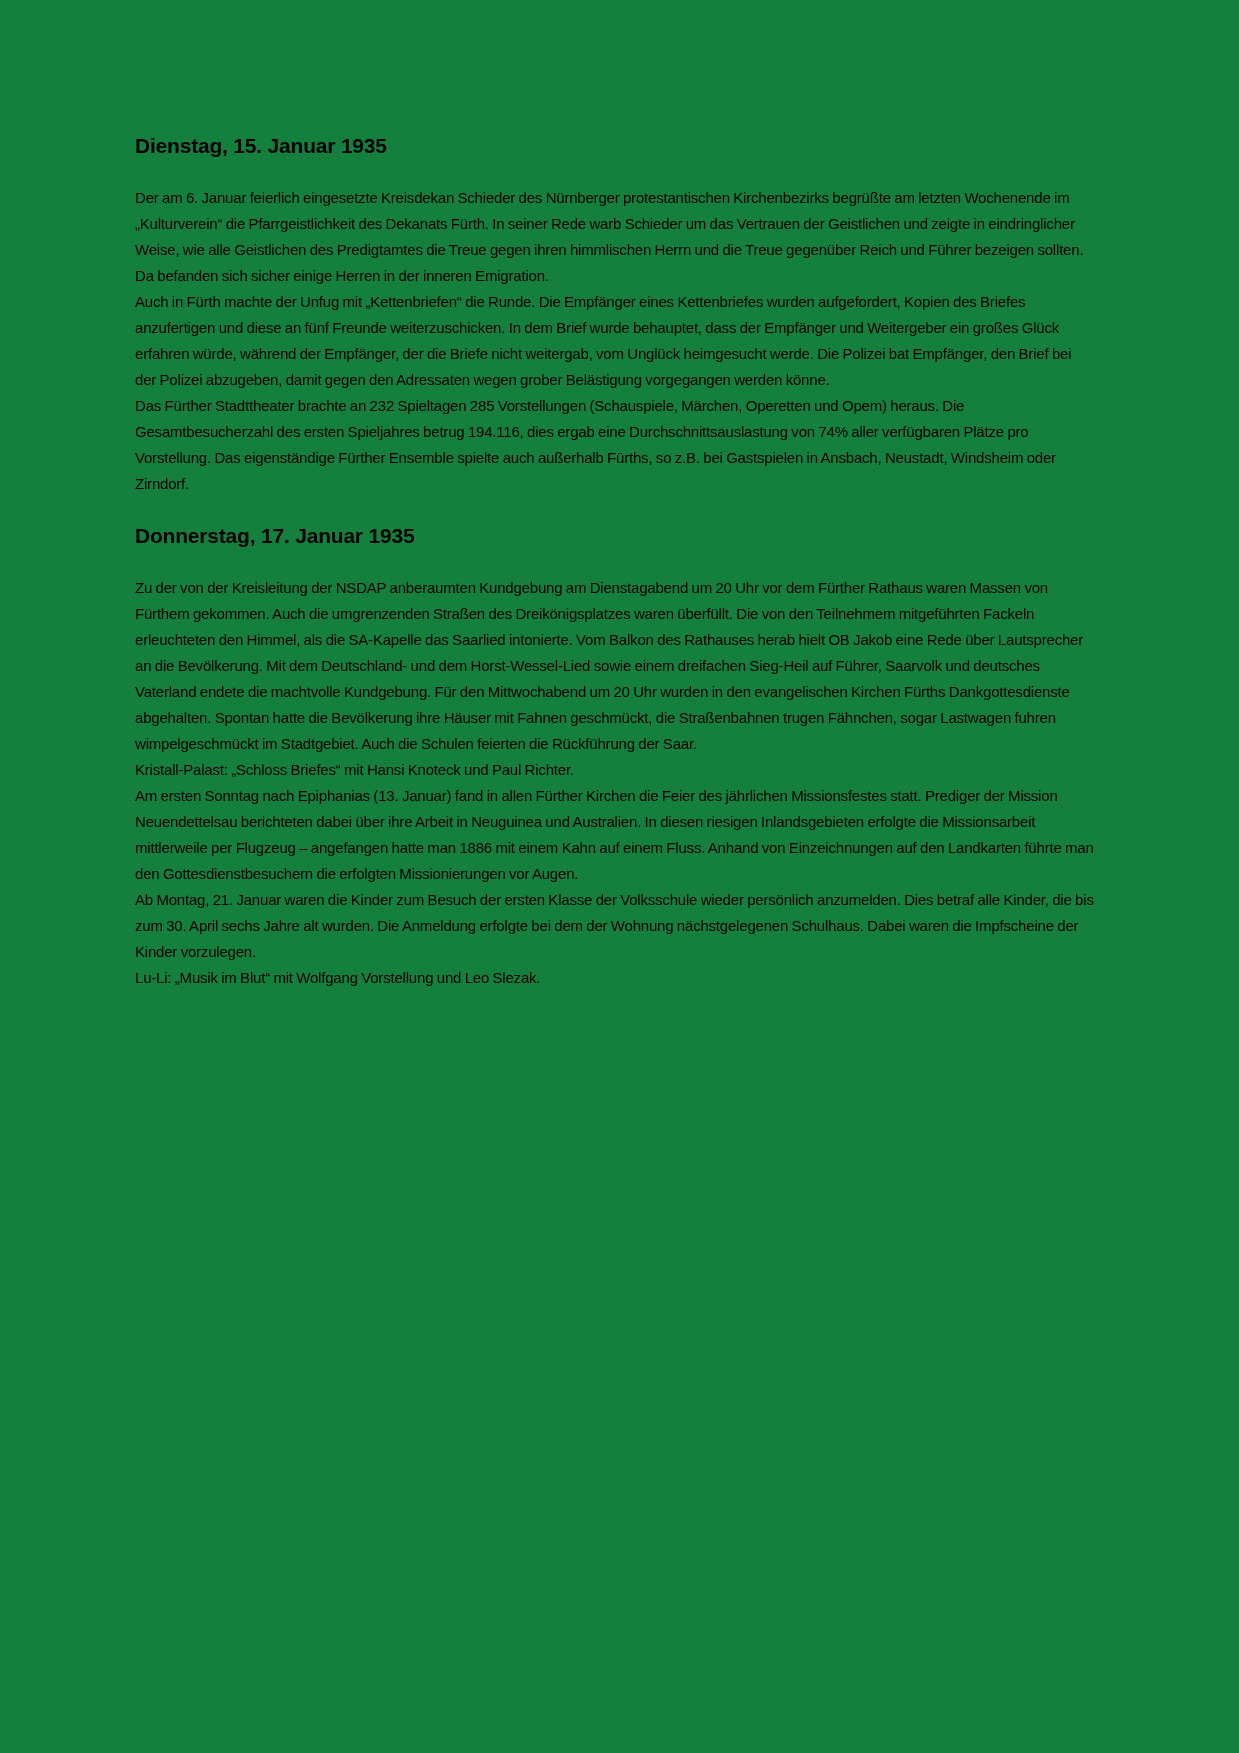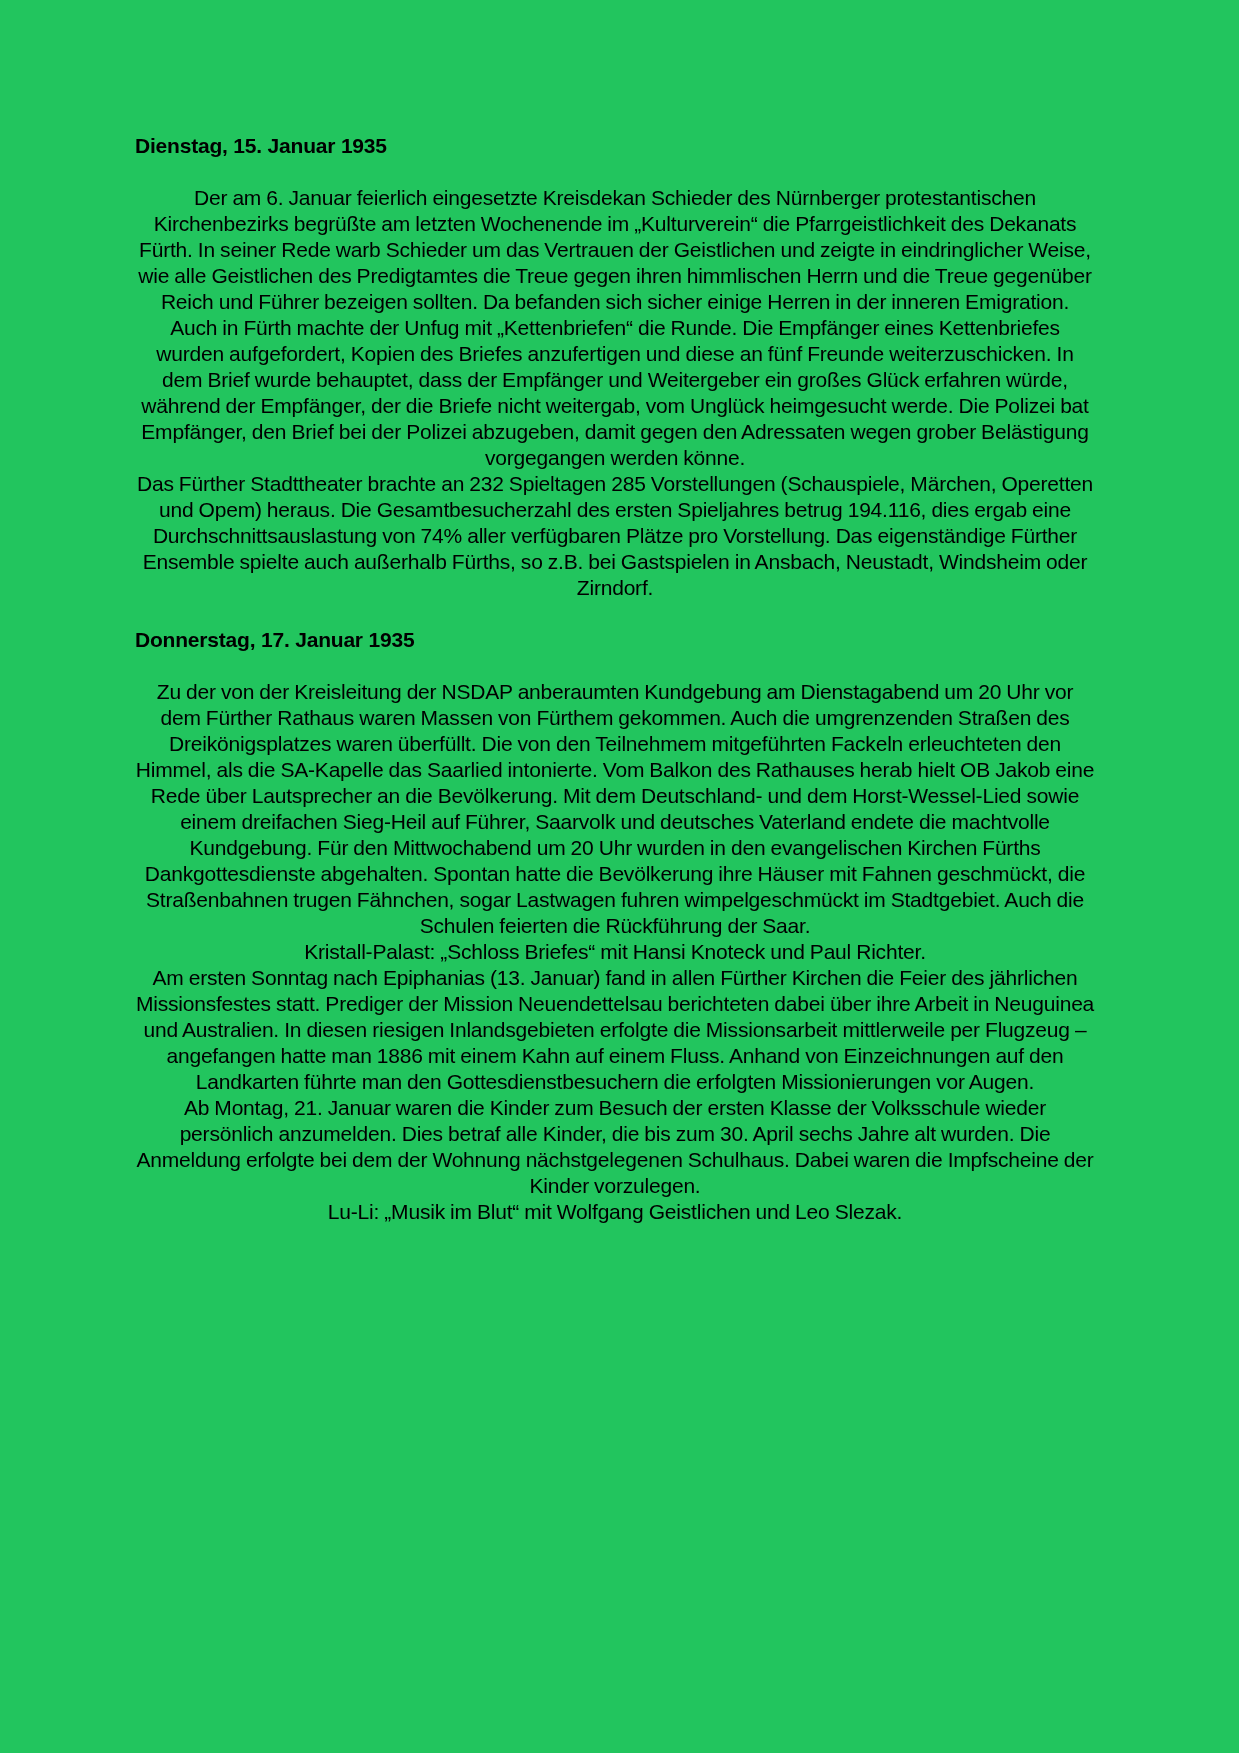--- a/index.html
+++ b/index.html
@@ -9,41 +9,41 @@
     height: 1753px;
     position: relative;
     font-family: "Liberation Sans", "DejaVu Sans", sans-serif;
     color: #000000;
   }
   .page {
     position: absolute;
     left: 0; top: 0;
     width: 1239px;
     height: 1753px;
-    background: #22c55e;
+    background: #15803d;
     padding: 133px 144px 150px 135px;
   }
   .content {
     width: 960px;
   }
   .section-heading {
     font-size: 21px;
     line-height: 26px;
     font-weight: bold;
     letter-spacing: -0.2px;
     margin: 26px 0 26px 0;
   }
   .section:first-child .section-heading {
     margin-top: 0;
   }
   .paragraph {
-    font-size: 21px;
+    font-size: 15px;
     line-height: 26px;
     letter-spacing: -0.2px;
-    text-align: center;
+    text-align: left;
     word-spacing: -0.5px;
   }
 </style>
 </head>
 <body>
 
 <div class="page">
   <div class="content">
 
     <div class="section">
@@ -58,17 +58,17 @@
 
     <div class="section">
       <div class="section-heading">Donnerstag, 17. Januar 1935</div>
       <div class="paragraph">Zu der von der Kreisleitung der NSDAP anberaumten Kundgebung am Dienstagabend um 20 Uhr vor dem Fürther Rathaus waren Massen von Fürthem gekommen. Auch die umgrenzenden Straßen des Dreikönigsplatzes waren überfüllt. Die von den Teilnehmem mitgeführten Fackeln erleuchteten den Himmel, als die SA-Kapelle das Saarlied intonierte. Vom Balkon des Rathauses herab hielt OB Jakob eine Rede über Lautsprecher an die Bevölkerung. Mit dem Deutschland- und dem Horst-Wessel-Lied sowie einem dreifachen Sieg-Heil auf Führer, Saarvolk und deutsches Vaterland endete die machtvolle Kundgebung. Für den Mittwochabend um 20 Uhr wurden in den evangelischen Kirchen Fürths Dankgottesdienste abgehalten. Spontan hatte die Bevölkerung ihre Häuser mit Fahnen geschmückt, die Straßenbahnen trugen Fähnchen, sogar Lastwagen fuhren wimpelgeschmückt im Stadtgebiet. Auch die Schulen feierten die Rückführung der Saar.</div>
       <div class="paragraph">Kristall-Palast: „Schloss Briefes“ mit Hansi Knoteck und Paul Richter.</div>
     </div>
 
     <div class="section">
       <div class="paragraph">Am ersten Sonntag nach Epiphanias (13. Januar) fand in allen Fürther Kirchen die Feier des jährlichen Missionsfestes statt. Prediger der Mission Neuendettelsau berichteten dabei über ihre Arbeit in Neuguinea und Australien. In diesen riesigen Inlandsgebieten erfolgte die Missionsarbeit mittlerweile per Flugzeug – angefangen hatte man 1886 mit einem Kahn auf einem Fluss. Anhand von Einzeichnungen auf den Landkarten führte man den Gottesdienstbesuchern die erfolgten Missionierungen vor Augen.</div>
       <div class="paragraph">Ab Montag, 21. Januar waren die Kinder zum Besuch der ersten Klasse der Volksschule wieder persönlich anzumelden. Dies betraf alle Kinder, die bis zum 30. April sechs Jahre alt wurden. Die Anmeldung erfolgte bei dem der Wohnung nächstgelegenen Schulhaus. Dabei waren die Impfscheine der Kinder vorzulegen.</div>
-      <div class="paragraph">Lu-Li: „Musik im Blut“ mit Wolfgang Geistlichen und Leo Slezak.</div>
+      <div class="paragraph">Lu-Li: „Musik im Blut“ mit Wolfgang Vorstellung und Leo Slezak.</div>
     </div>
 
   </div>
 </div>
 
 </body></html>

